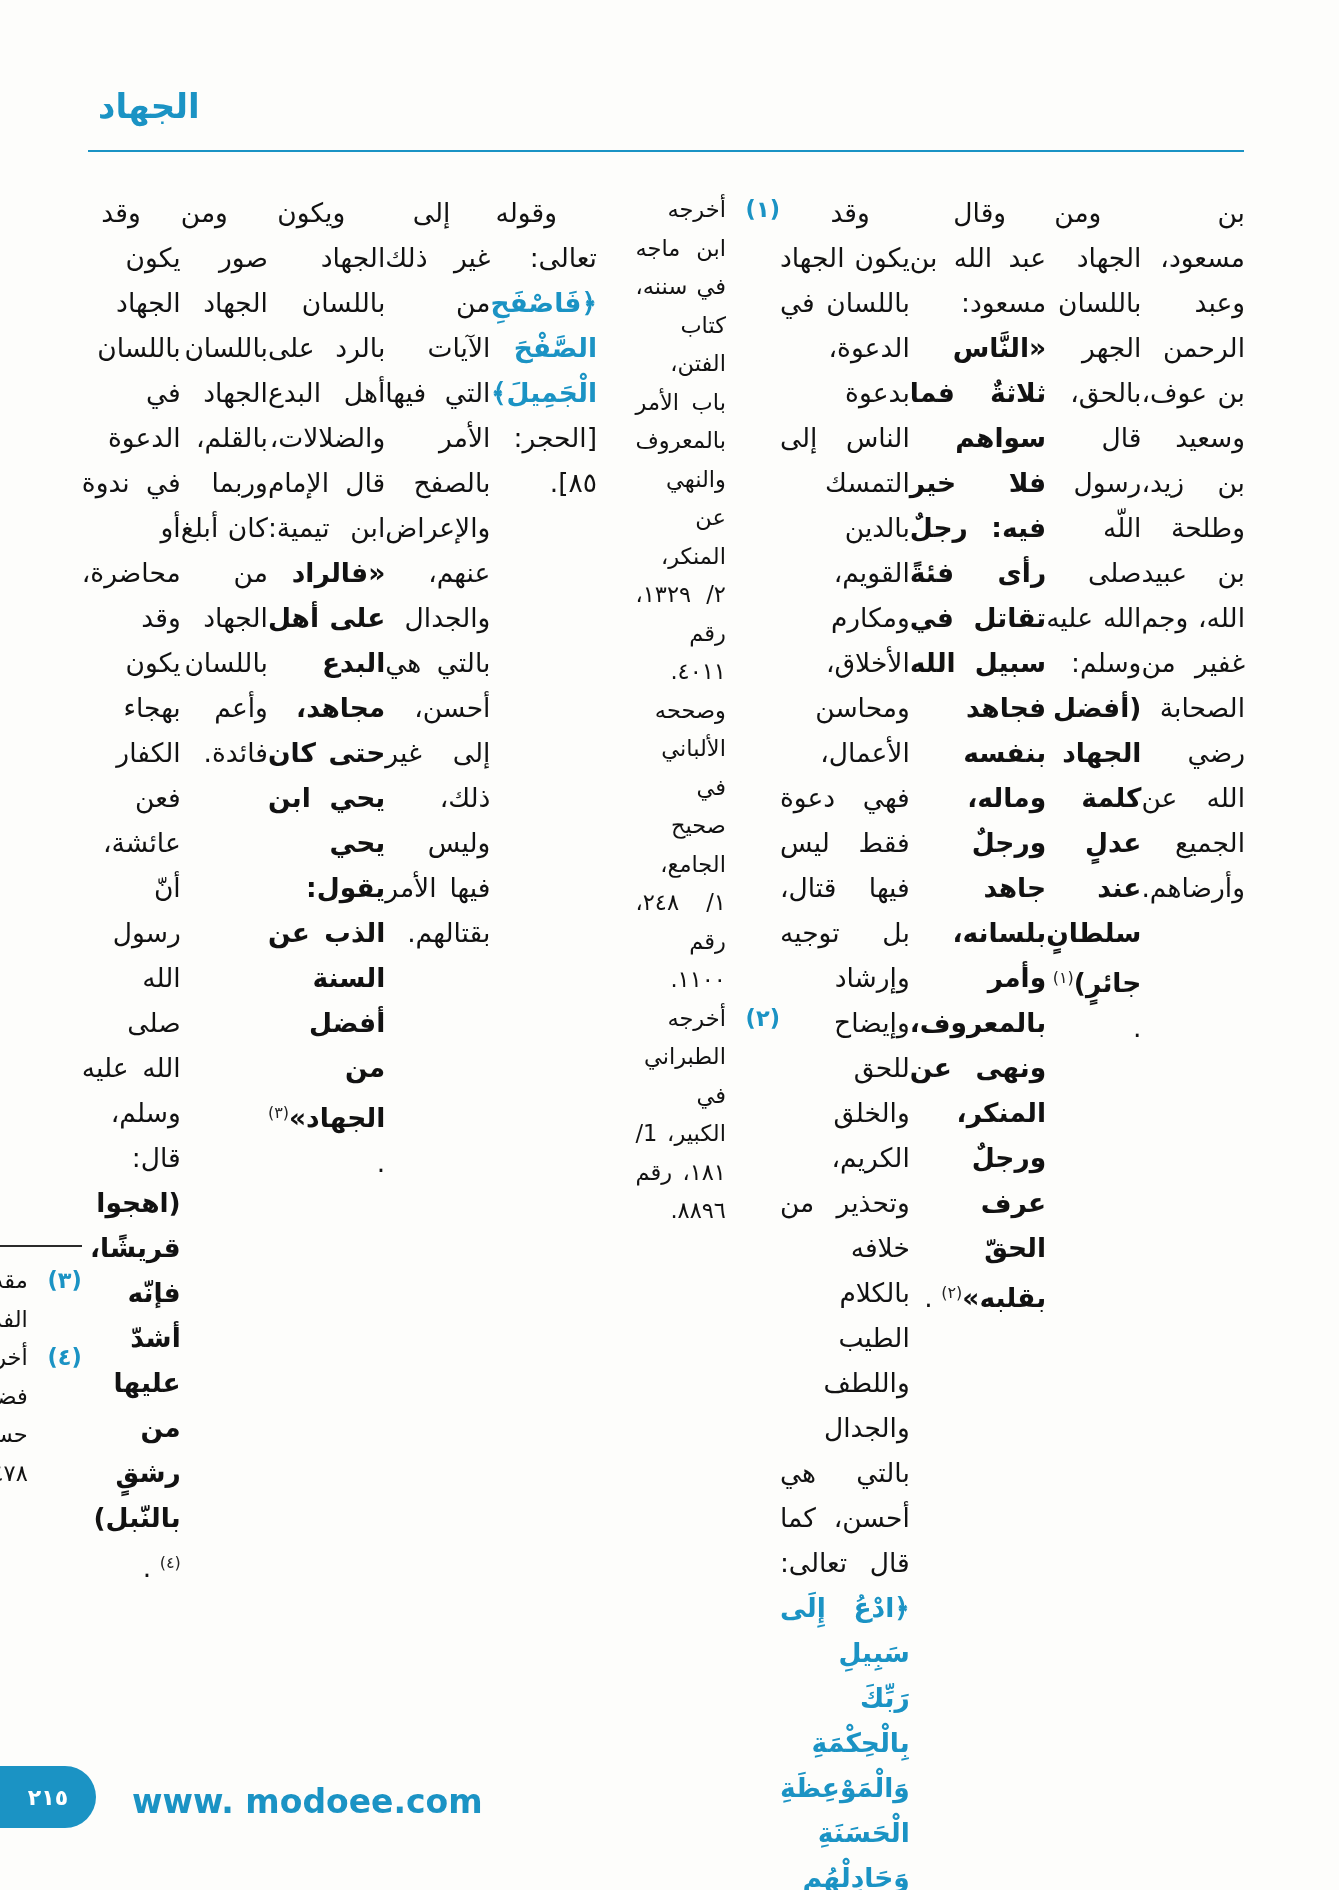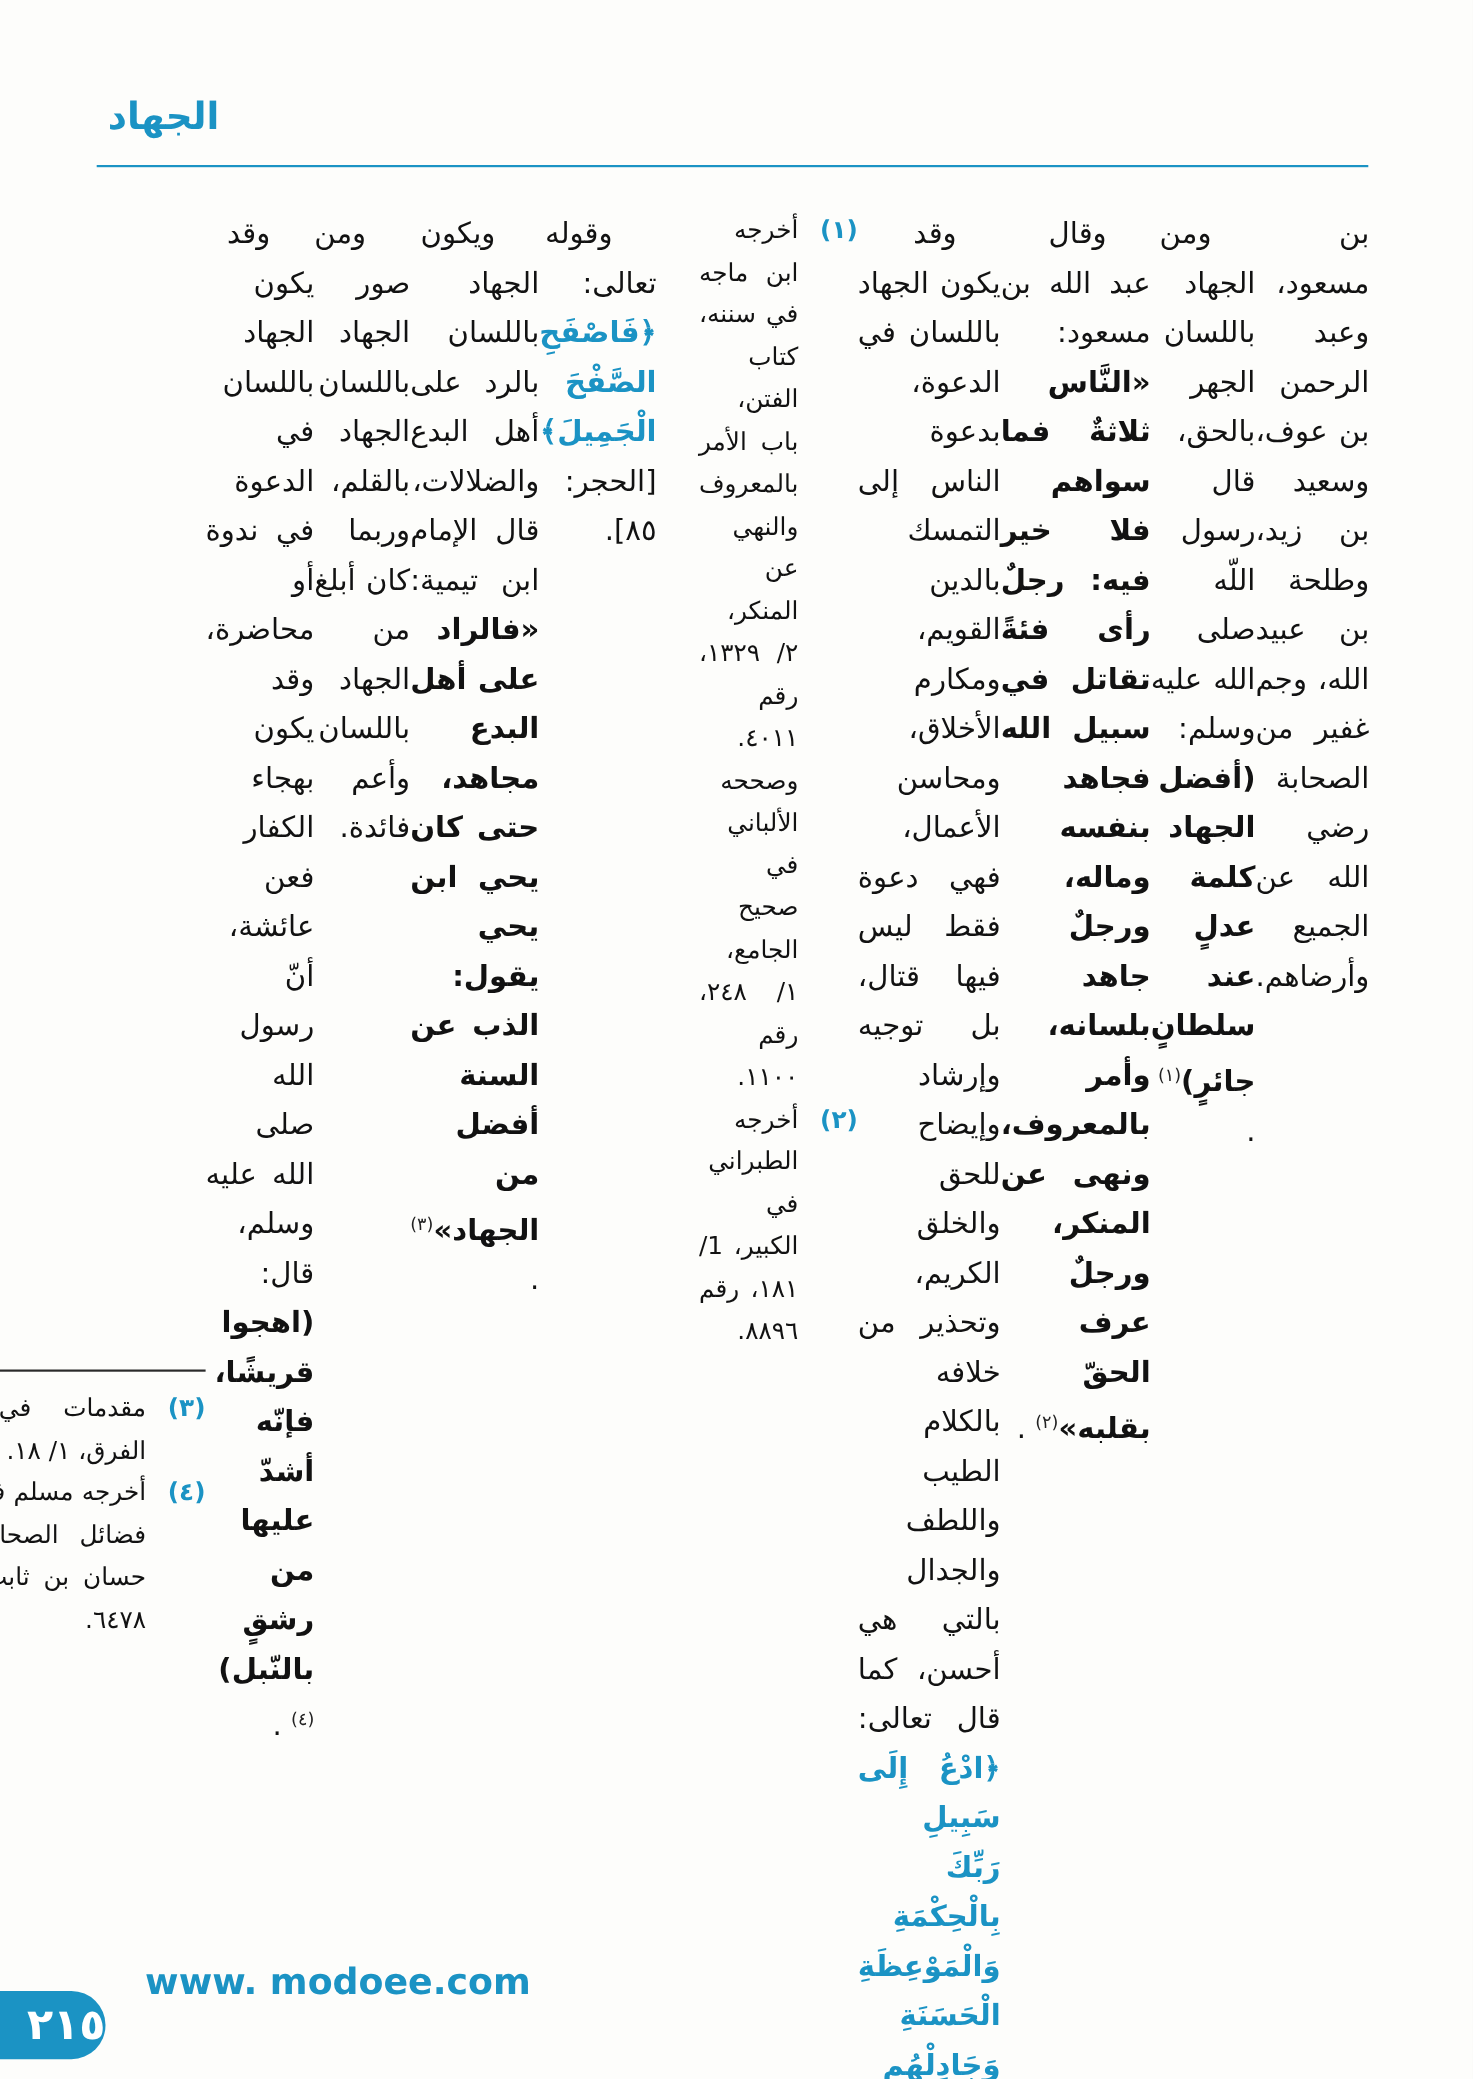--- a/index.html
+++ b/index.html
@@ -111,23 +111,23 @@
     position: absolute;
     left: 0;
     top: 1766px;
     width: 96px;
     height: 62px;
     background: var(--accent);
     border-radius: 0 31px 31px 0;
     color: #ffffff;
     display: flex;
     align-items: center;
-    font-size: 39px;
-    font-weight: bold;
-    margin-top: 44px;
+    justify-content: center;
+    font-size: 22px;
+    font-weight: bold;
   }
   .website {
     position: absolute;
     left: 132px;
     top: 1782px;
     color: var(--accent);
     font-size: 33px;
     font-weight: bold;
     direction: ltr;
   }
@@ -164,20 +164,21 @@
         <div class="footnote">
           <span class="marker">(٢)</span>
           <div class="fn-text">أخرجه الطبراني في الكبير، 1/ ١٨١، رقم ٨٨٩٦.</div>
         </div>
       </div>
     </section>
 
     <section class="col col-left">
       <p class="body"><span>وقوله تعالى: </span><span class="quran">﴿فَاصْفَحِ الصَّفْحَ الْجَمِيلَ﴾</span><span> [الحجر: ٨٥].</span></p>
 
+      <p class="body"><span>إلى غير ذلك من الآيات التي فيها الأمر بالصفح والإعراض عنهم، والجدال بالتي هي أحسن، إلى غير ذلك، وليس فيها الأمر بقتالهم.</span></p>
 
       <p class="body"><span>ويكون الجهاد باللسان بالرد على أهل البدع والضلالات، قال الإمام ابن تيمية: </span><span class="bold">«فالراد على أهل البدع مجاهد، حتى كان يحي ابن يحي يقول: الذب عن السنة أفضل من الجهاد»</span><span class="fnref">(٣)</span><span> .</span></p>
 
       <p class="body"><span>ومن صور الجهاد باللسان الجهاد بالقلم، وربما كان أبلغ من الجهاد باللسان وأعم فائدة.</span></p>
 
       <p class="body"><span>وقد يكون الجهاد باللسان في الدعوة في ندوة أو محاضرة، وقد يكون بهجاء الكفار فعن عائشة، أنّ رسول الله صلى الله عليه وسلم، قال: </span><span class="bold">(اهجوا قريشًا، فإنّه أشدّ عليها من رشقٍ بالنّبل)</span><span class="fnref">(٤)</span><span> .</span></p>
 
       <div class="footnote-block">
         <div class="fn-sep"></div>
         <div class="footnote">

